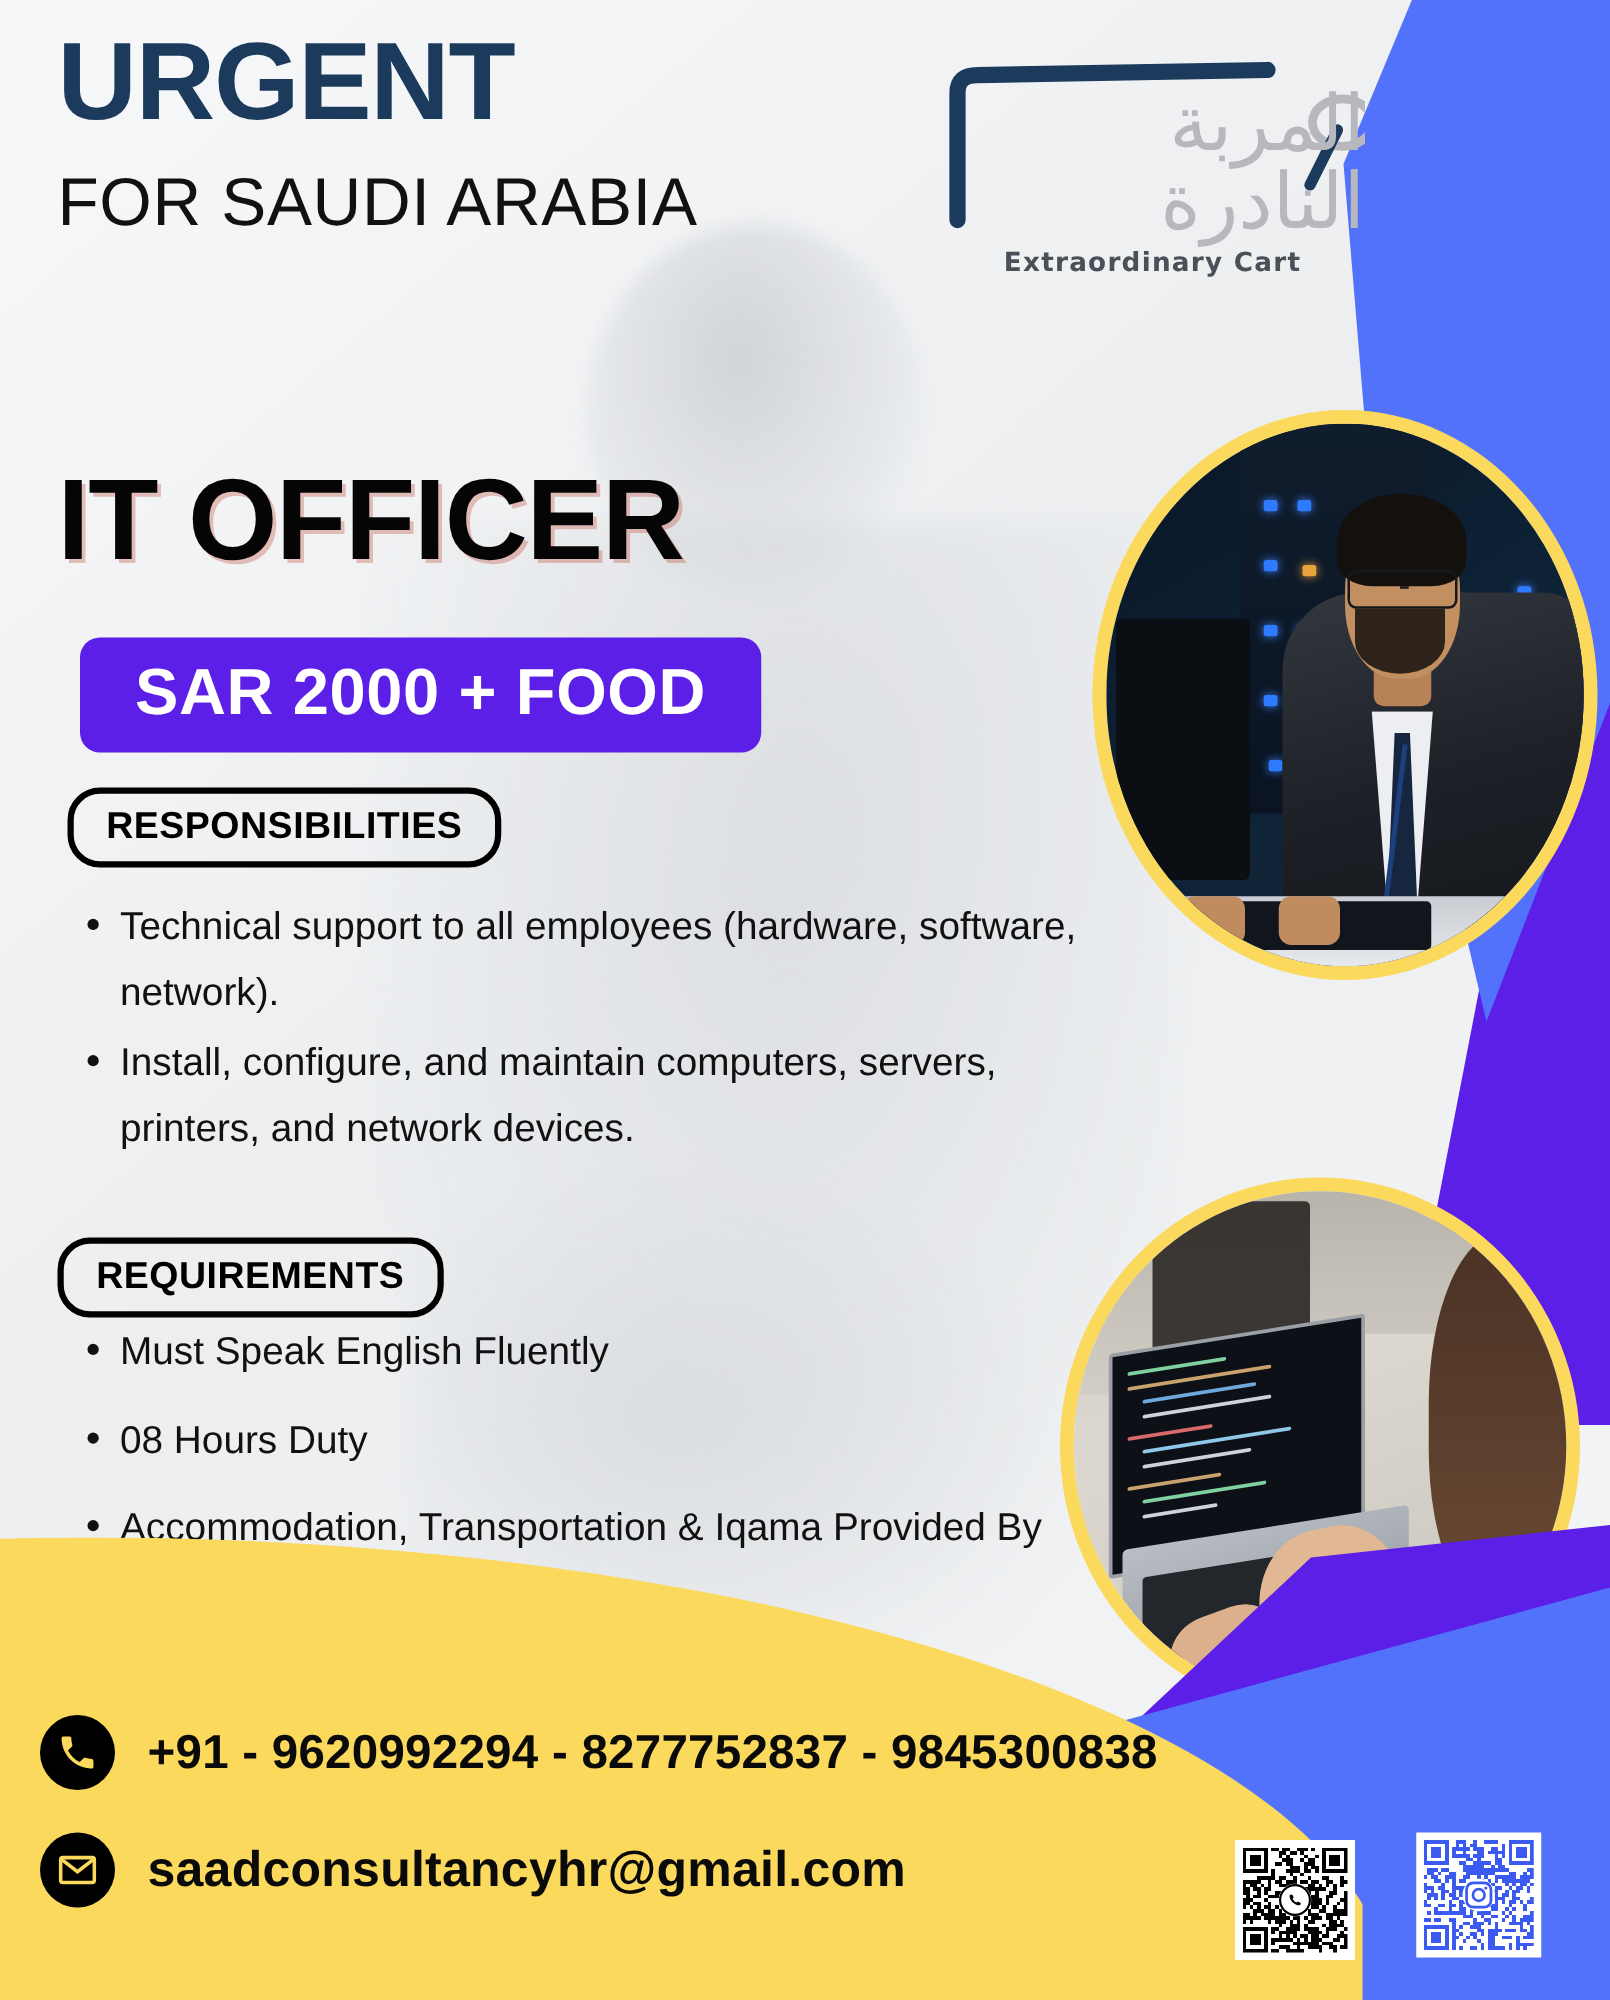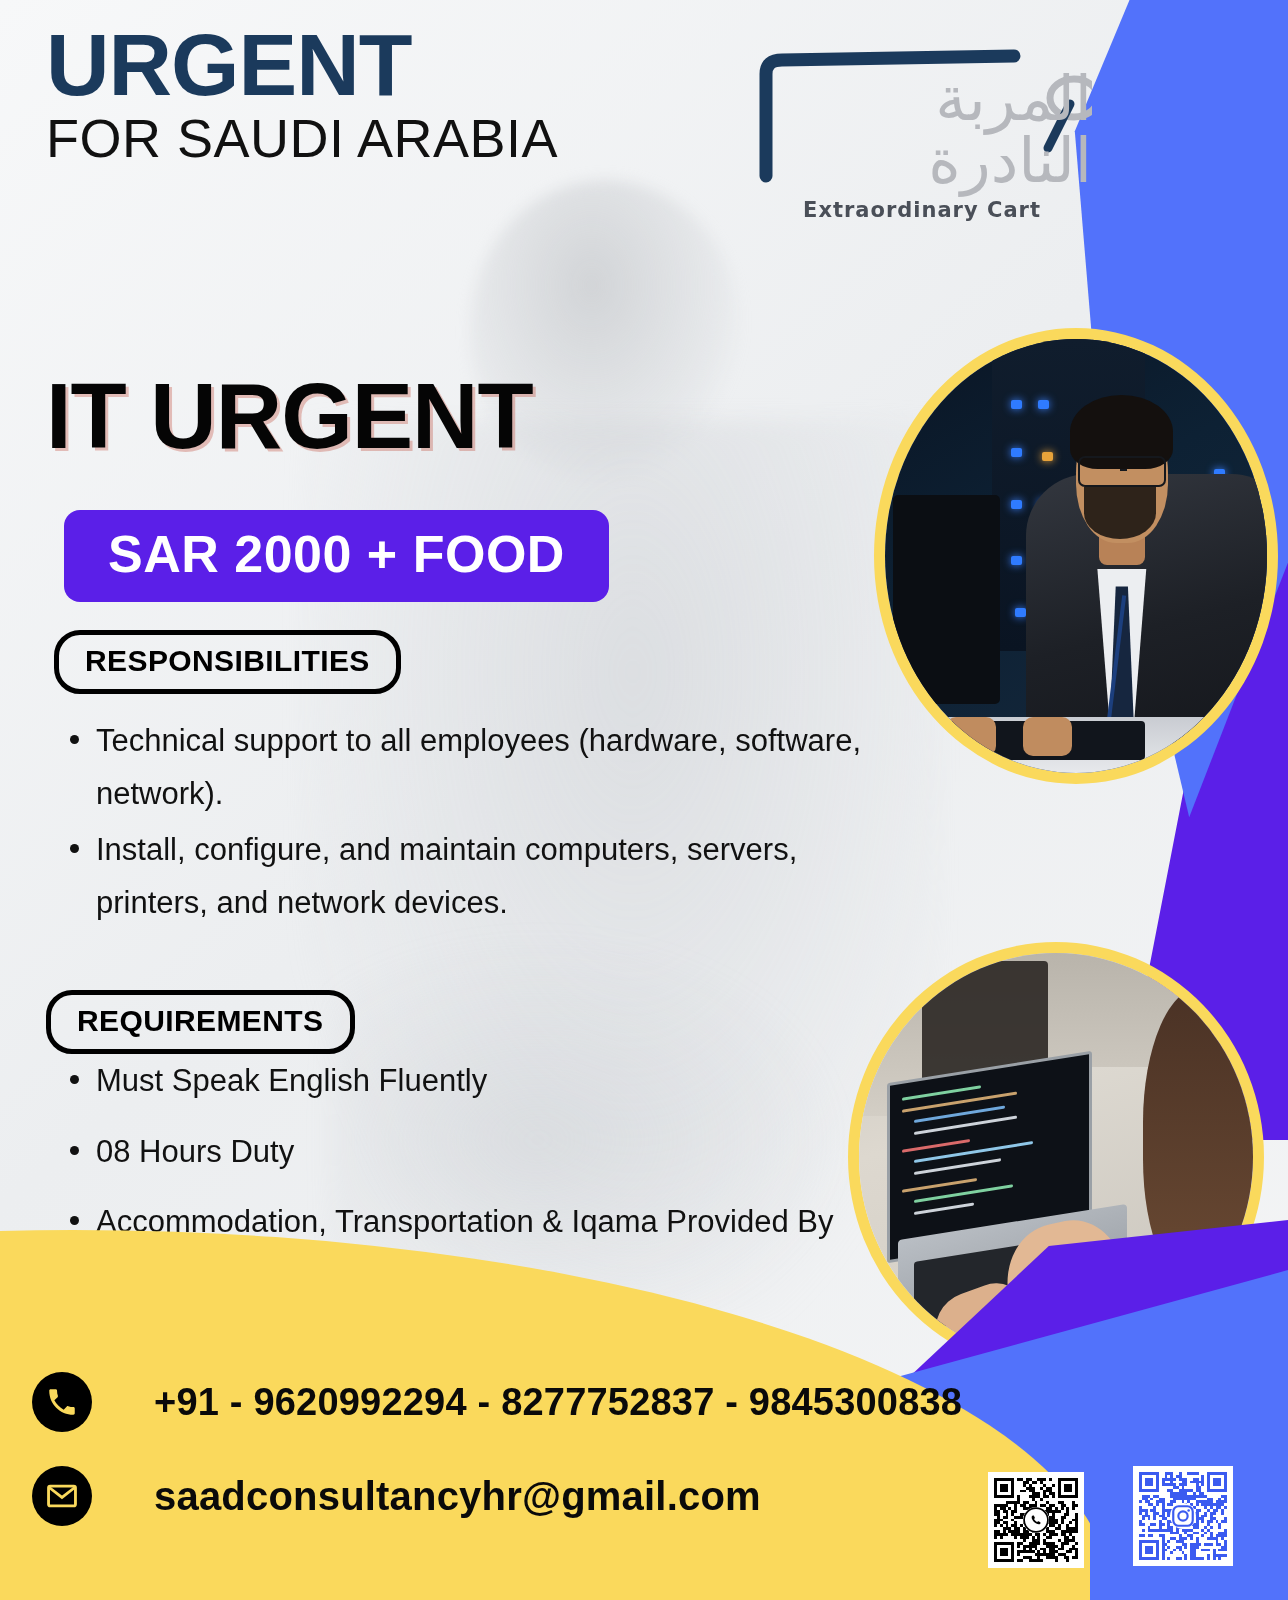--- a/index.html
+++ b/index.html
@@ -75,21 +75,21 @@
   }
   .headline .ln {
     color:var(--navy);
     font-weight:700;
     font-size:88px;
     line-height:.97;
     letter-spacing:-1px;
   }
   .subline {
     color:#111; font-size:54px; font-weight:400;
-    letter-spacing:.5px; margin-top:0;
+    letter-spacing:.5px; margin-top:24px;
   }
 
   
   .logo { position:absolute; left:752px; top:26px; width:340px; height:210px; }
   .logo-arabic {
     position:absolute; left:0; bottom:44px; width:340px;
     text-align:right; direction:rtl;
     color:#b6b8bd; font-size:62px; font-weight:400;
     font-family:"DejaVu Sans", sans-serif;
     line-height:1;
@@ -219,21 +219,21 @@
     background:linear-gradient(170deg,#b9bec4,#8d9298); transform:skewY(-9deg); border-radius:4px;
   }
   .p2-kb { position:absolute; left:14%; top:72%; width:48%; height:17%; background:#23262b; transform:skewY(-9deg); border-radius:3px; }
   .p2-hand1 { position:absolute; left:38%; bottom:0; width:30%; height:34%; background:#e2b894; border-radius:46% 40% 10% 18%; transform:rotate(-12deg); }
   .p2-hand2 { position:absolute; left:20%; bottom:-4%; width:24%; height:22%; background:#dcb08c; border-radius:40% 34% 12% 22%; transform:rotate(-20deg); }
   .p2-mouse { position:absolute; right:6%; bottom:14%; width:17%; height:12%; background:#eceae7; border-radius:50%; }
   .p2-pad { position:absolute; right:3%; bottom:8%; width:26%; height:22%; background:#3f4a3f; border-radius:6px; opacity:.85; }
   .p2-person { position:absolute; right:-6%; top:8%; width:34%; height:76%; background:linear-gradient(180deg,#4a3225,#6b4a33); border-radius:44% 20% 30% 44%; }
 
   
-  .contact { position:absolute; display:flex; align-items:center;gap:36px; }
+  .contact { position:absolute; display:flex; align-items:center; }
   #contact-phone { left:32px; top:1372px; }
   #contact-mail  { left:32px; top:1466px; }
   .ico-circle {
     width:60px; height:60px; border-radius:50%;
     background:#000; display:flex; align-items:center; justify-content:center;
     flex:0 0 60px;
   }
   .contact-text {
     margin-left:26px; font-size:38px; font-weight:700; color:#0a0a0a;
     letter-spacing:.2px; white-space:nowrap;
@@ -271,21 +271,21 @@
   <div class="logo">
     <svg viewBox="0 0 340 210" style="position:absolute;left:0;top:0;width:340px;height:210px;">
       <path d="M14 150 L14 48 Q14 34 30 34 L262 30" fill="none" stroke="#1b3a5c" stroke-width="13" stroke-linecap="round"></path>
       <ellipse cx="322" cy="72" rx="24" ry="19" fill="none" stroke="#b6b8bd" stroke-width="7"></ellipse>
       <path d="M318 78 L296 122" stroke="#1b3a5c" stroke-width="9" stroke-linecap="round"></path>
     </svg>
     <div class="logo-arabic">المربة النادرة</div>
     <div class="logo-en">Extraordinary Cart</div>
   </div>
 
-  <div class="job-title">IT URGENT</div>
+  <div class="job-title">IT OFFICER</div>
   <div class="salary">SAR 2000 + FOOD</div>
 
   <div class="pill" id="pill-resp">RESPONSIBILITIES</div>
   <ul class="list" id="list-resp">
     <li>Technical support to all employees (hardware, software, network).</li>
     <li>Install, configure, and maintain computers, servers, printers, and network devices.</li>
   </ul>
 
   <div class="pill" id="pill-req">REQUIREMENTS</div>
   <ul class="list" id="list-req">

